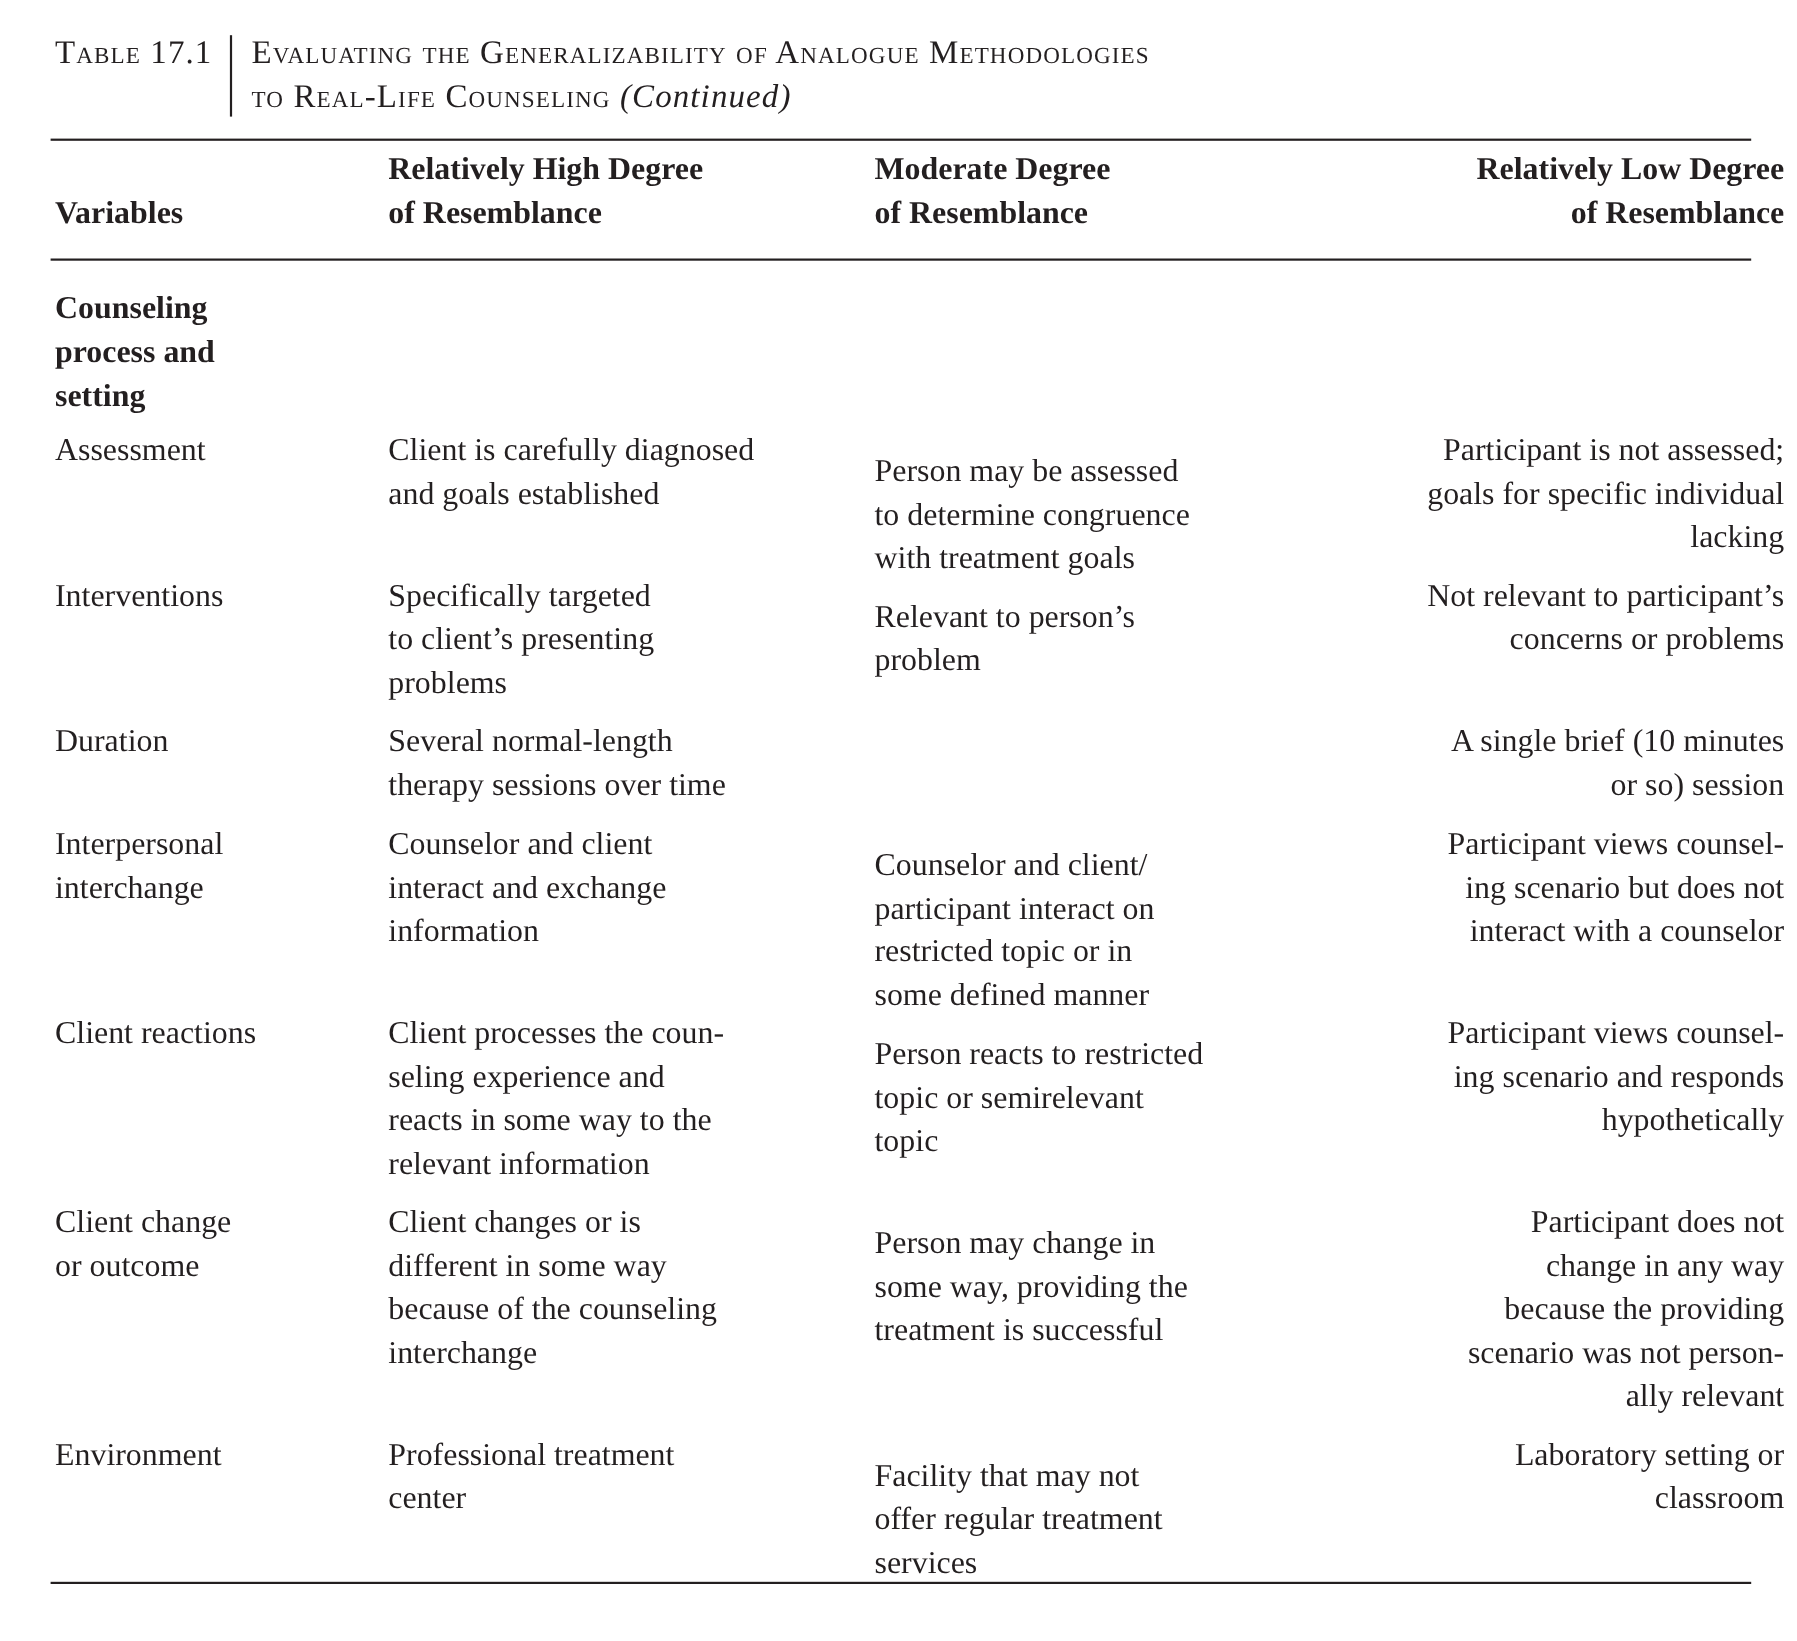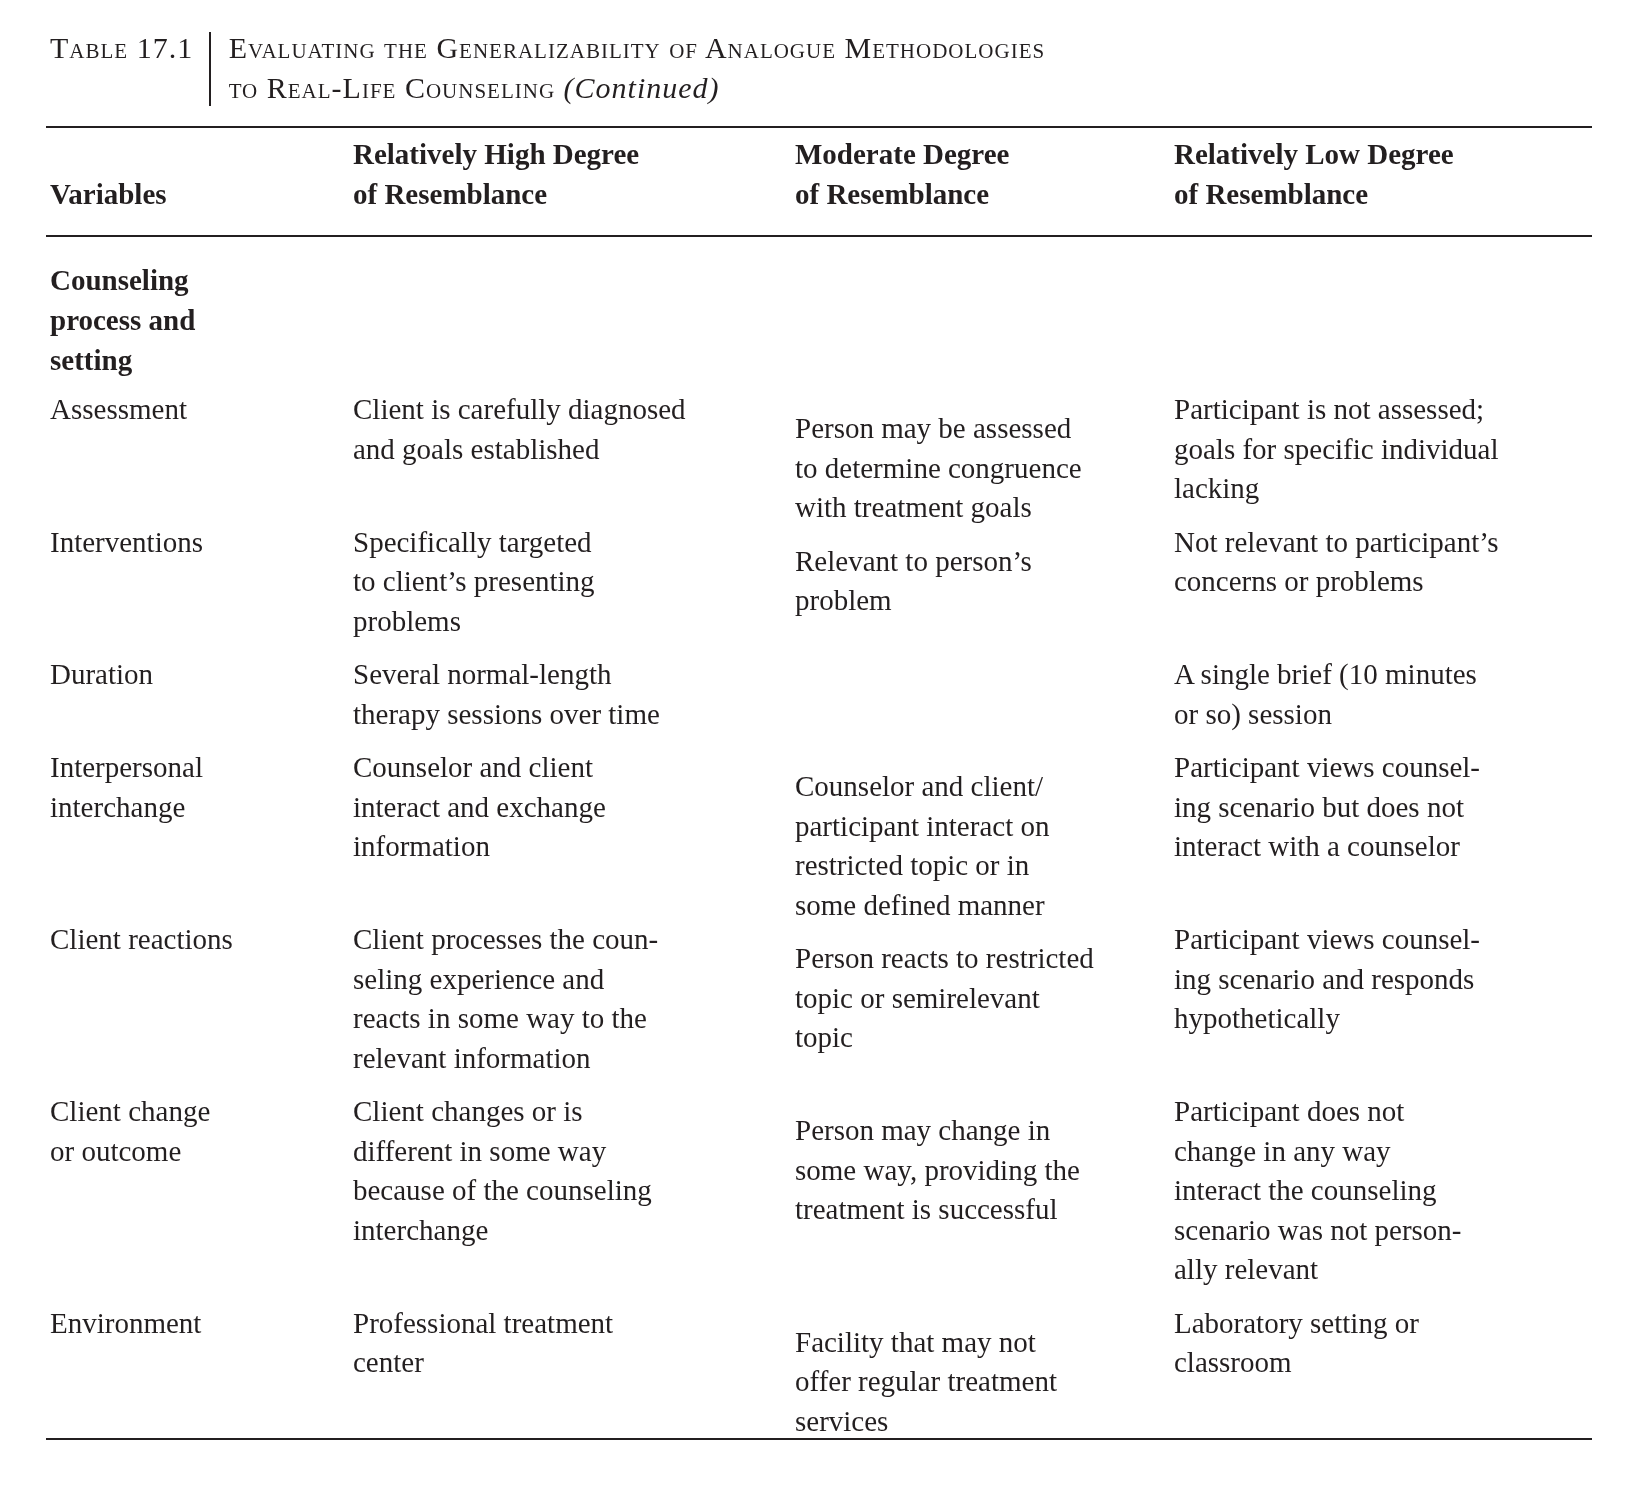--- a/index.html
+++ b/index.html
@@ -38,21 +38,21 @@
   }
 
   .rows { position: absolute; left: 50px; top: 390px; width: 1540px; }
   .row { position: relative; margin-bottom: 14px; }
   .cell {
     position: absolute; top: 0; font-size: 29px; line-height: 39.5px;
   }
   .c0 { left: 0; width: 280px; }
   .c1 { left: 303px; width: 380px; }
   .c2 { left: 745px; width: 380px; margin-top: 19px; }
-  .c3 { left: 1124px; width: 370px; }
+  .c3 { left: 1202px; width: 370px; text-align: right; }
 </style>
 </head>
 <body>
 
 <div class="title-block">
   <div class="table-label">Table 17.1</div>
   <div class="title-divider"></div>
   <div class="table-title">
     <div>Evaluating the Generalizability of Analogue Methodologies</div>
     <div><span>to Real-Life Counseling</span> <em>(Continued)</em></div>
@@ -193,21 +193,21 @@
         <div>interchange</div>
       </div>
       <div class="cell c2">
         <div>Person may change in</div>
         <div>some way, providing the</div>
         <div>treatment is successful</div>
       </div>
       <div class="cell c3">
         <div>Participant does not</div>
         <div>change in any way</div>
-        <div>interact the counseling</div>
+        <div>because the providing</div>
         <div>scenario was not person-</div>
         <div>ally relevant</div>
       </div>
     </div>
     <div class="row" style="height: 118.5px;">
       <div class="cell c0">
         <div>Environment</div>
       </div>
       <div class="cell c1">
         <div>Professional treatment</div>

